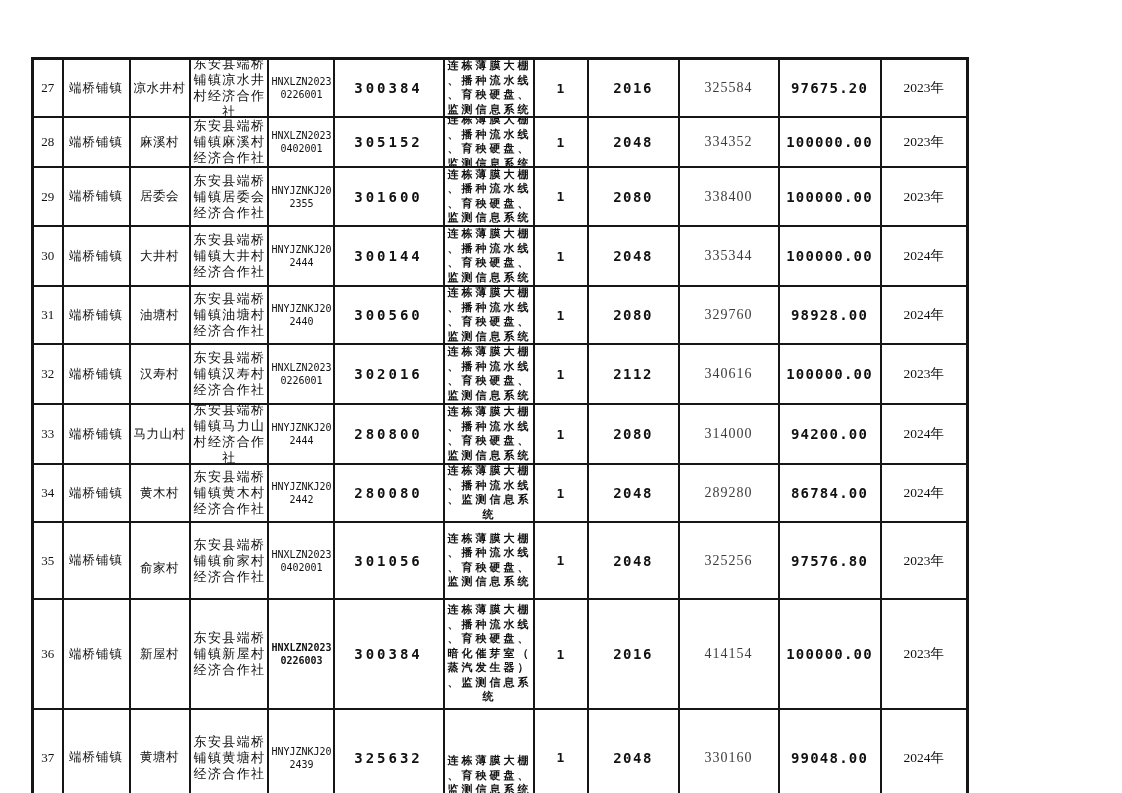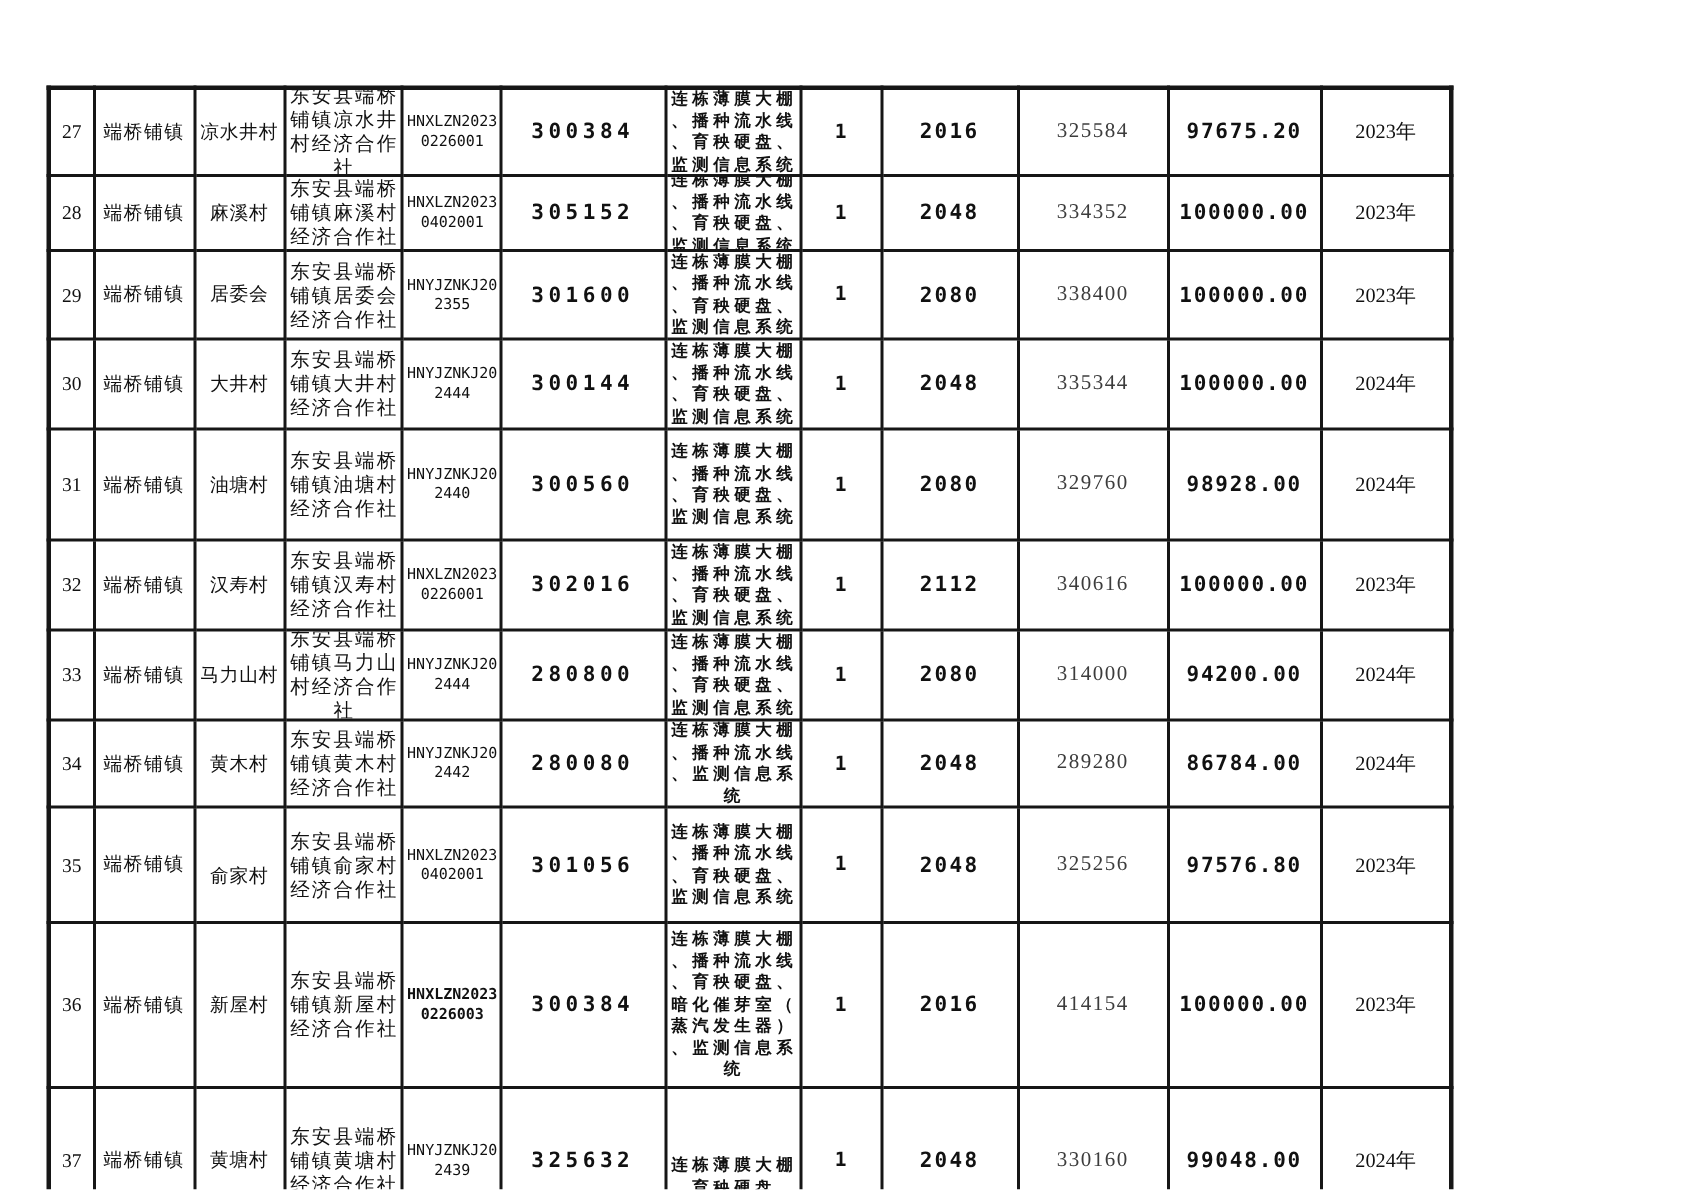--- a/index.html
+++ b/index.html
@@ -249,21 +249,21 @@
           <td class="c7">
             <div class="cellbox" style="height: 56px;">连栋薄膜大棚、播种流水线、育秧硬盘、监测信息系统</div>
           </td>
           <td class="c8">
             <div class="cellbox" style="height: 56px;">1</div>
           </td>
           <td class="c9">
             <div class="cellbox" style="height: 56px;">2080</div>
           </td>
           <td class="c10">
-            <div class="cellbox" style="height: 72px;">329760</div>
+            <div class="cellbox" style="height: 56px;">329760</div>
           </td>
           <td class="c11">
             <div class="cellbox" style="height: 56px;">98928.00</div>
           </td>
           <td class="c12">
             <div class="cellbox" style="height: 56px;">2024年</div>
           </td>
         </tr>
         <tr style="height: 60px;">
           <td class="c1">

